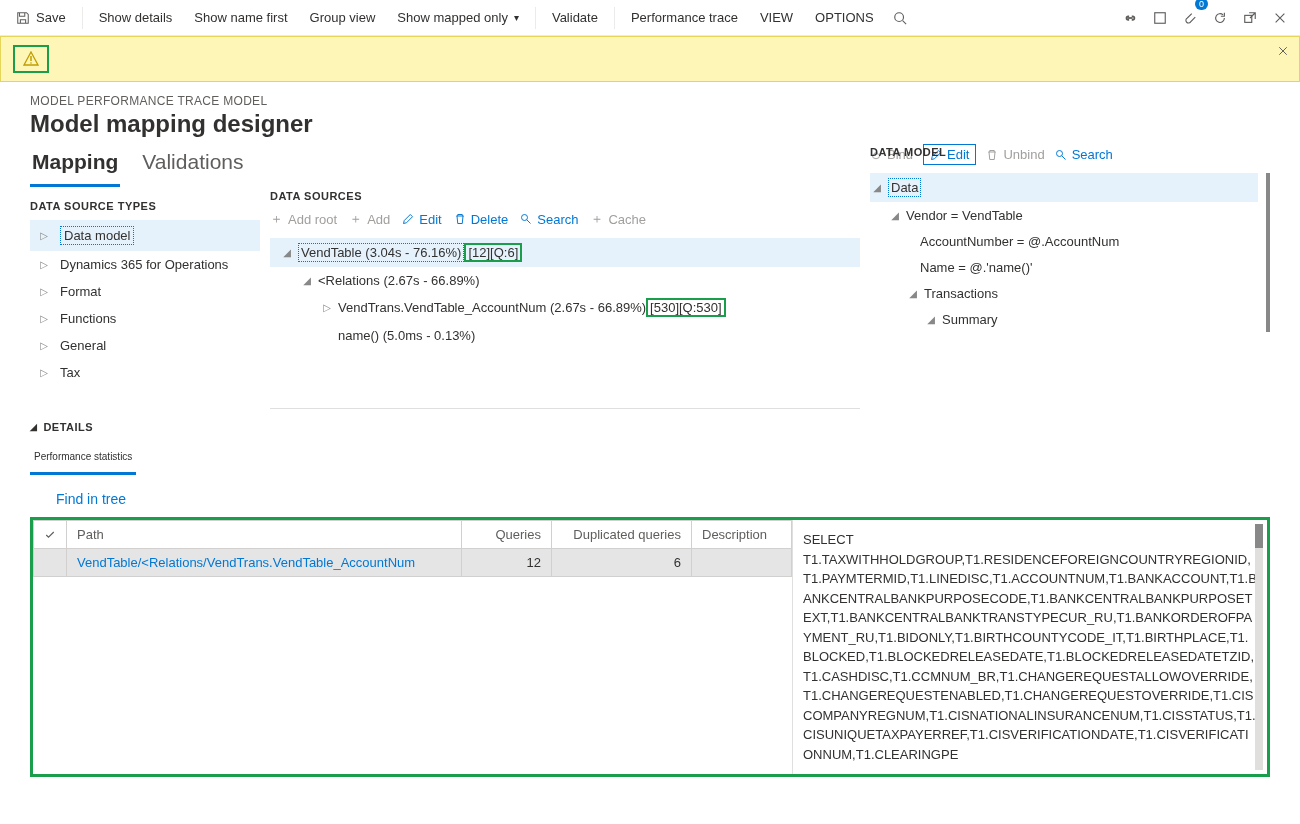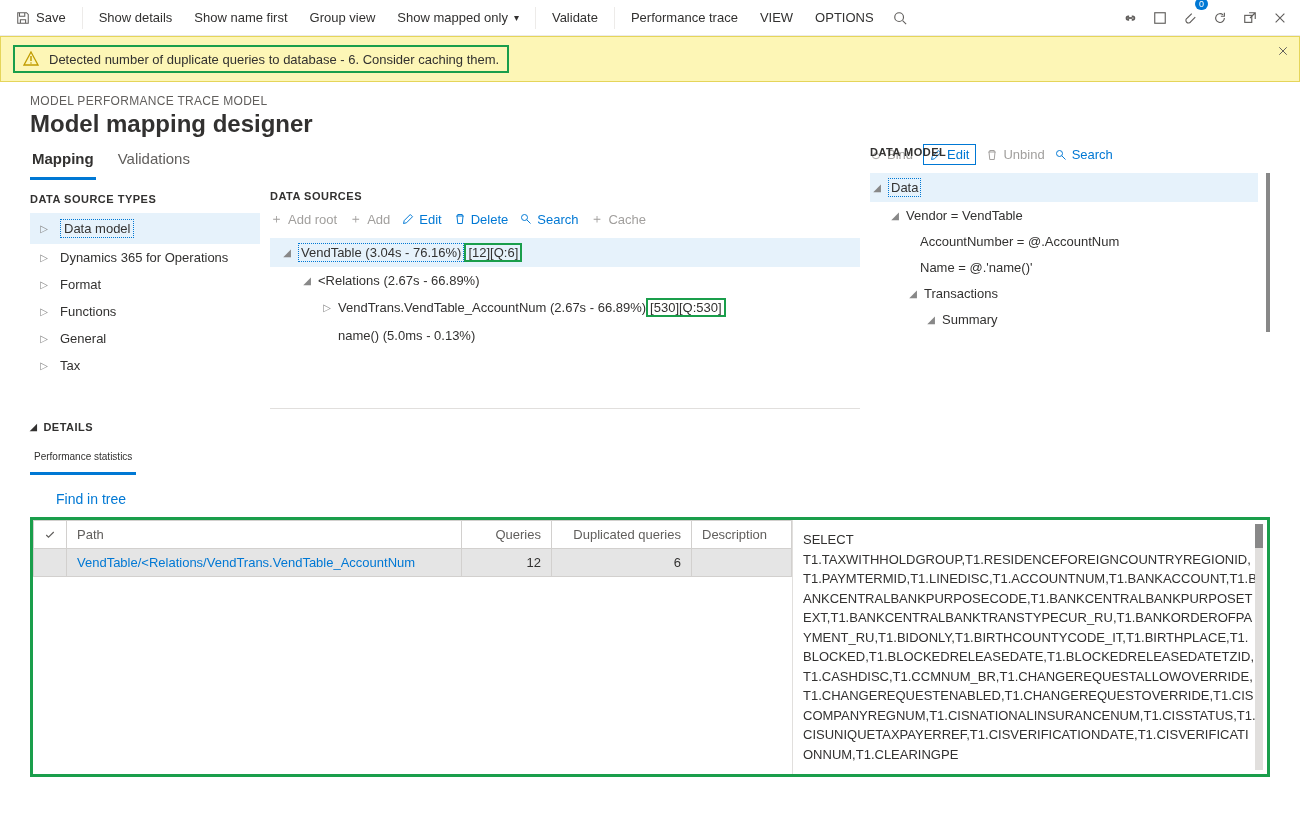--- a/index.html
+++ b/index.html
@@ -25,21 +25,21 @@
   .page-title { font-size: 24px; font-weight: 600; margin-top: 2px; }
 
   
   .content { display: flex; padding: 0 30px; gap: 10px; }
   .left-col { width: 230px; }
   .mid-col { flex: 1; }
   .right-col { width: 400px; }
 
   
   .tabs { display: flex; gap: 20px; border-bottom: 1px solid transparent; margin-bottom: 12px; }
-  .tab { padding: 4px 2px 10px; cursor: pointer; color: #605e5c; font-size: 15px; }
+  .tab { padding: 4px 2px 10px; cursor: pointer; color: #605e5c; font-size: 21px; }
   .tab.active { color: #323130; font-weight: 600; border-bottom: 3px solid #0078d4; }
 
   .section-label { font-size: 11px; font-weight: 600; letter-spacing: 0.5px; color: #323130; margin-bottom: 8px; }
 
   
   .ds-type { display: flex; align-items: center; gap: 10px; padding: 6px 8px; cursor: pointer; }
   .ds-type.selected { background: #e6f2fb; }
   .ds-type.selected .ds-label { border: 1px dotted #0078d4; padding: 1px 3px; }
   .ds-type .caret { color: #888; font-size: 10px; width: 12px; text-align: center; }
 
@@ -169,21 +169,20 @@
   </div>
 </div>
 
 <div class="warning-bar">
   <div class="warning-left">
     <svg width="16" height="16" viewBox="0 0 16 16">
         <path d="M8 1l7 13H1z" fill="none" stroke="#c19c00" stroke-width="1.3"></path>
         <line x1="8" y1="5" x2="8" y2="10" stroke="#c19c00" stroke-width="1.5"></line>
         <circle cx="8" cy="12" r="0.8" fill="#c19c00"></circle>
       </svg>
-    <span>Detected number of duplicate queries to database - 6. Consider caching them.</span>
   </div>
   <span class="warning-close">
     <svg width="12" height="12" viewBox="0 0 16 16">
         <path d="M3 3l10 10M13 3L3 13" stroke="#605e5c" stroke-width="1.3"></path>
       </svg>
   </span>
 </div>
 
 <div class="page-head">
   <div class="breadcrumb">MODEL PERFORMANCE TRACE MODEL</div>

